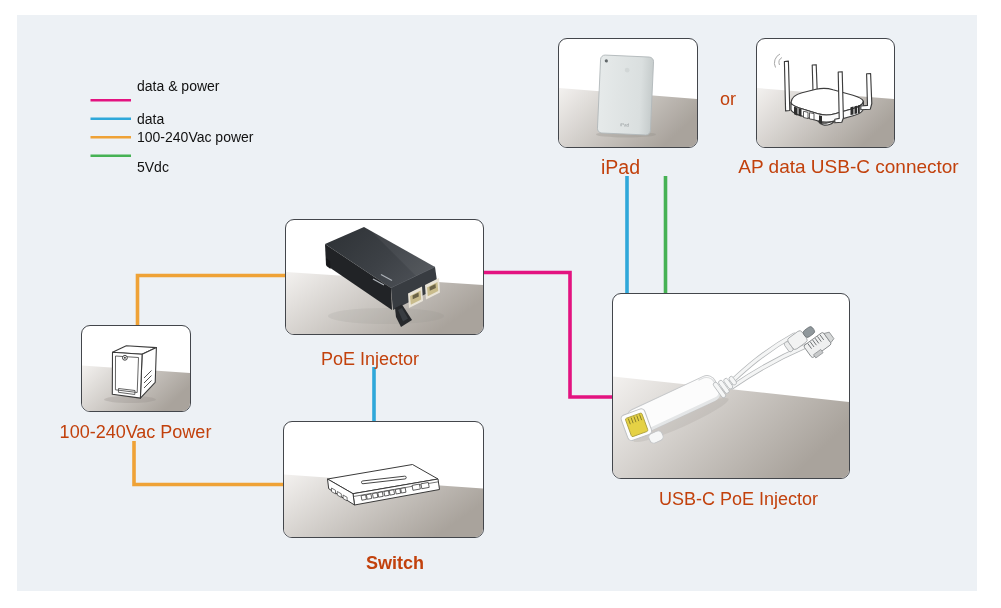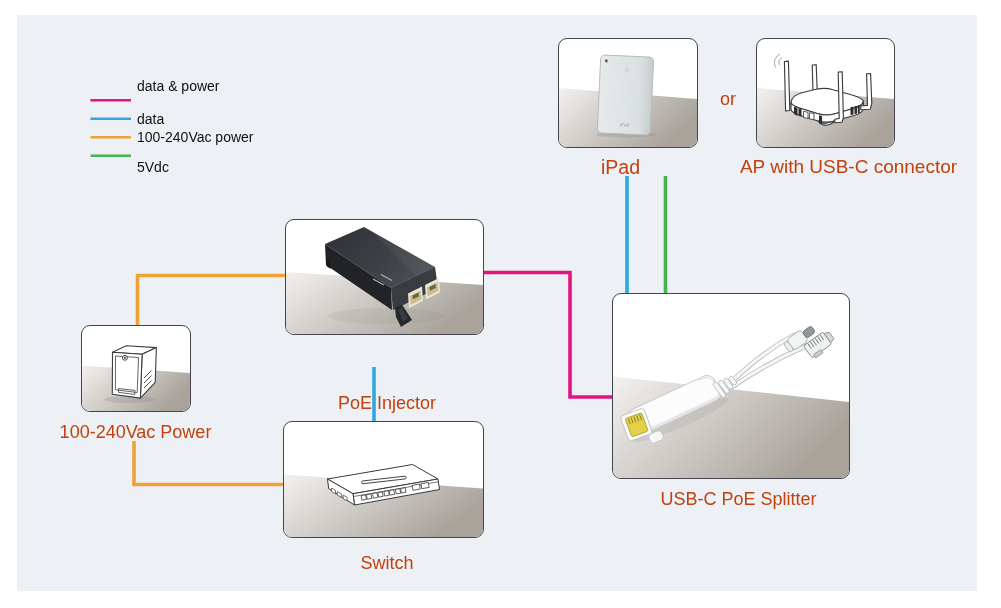--- a/index.html
+++ b/index.html
@@ -94,21 +94,21 @@
 
   <g stroke="#3d3d3d" stroke-width="1.15" fill="#ffffff" stroke-linejoin="round">
     <path d="M81.2,33 L85.2,32.7 L86.4,79 L84.8,83.3 L77.8,83.8 L77.8,80.2 L82.2,79.4 Z"></path>
     <path d="M109.6,34.8 L113.6,34.5 L114.8,64.5 L113.3,70.2 L103.8,70.7 L103.8,67 L110.5,66.4 Z"></path>
   </g>
 </svg>
 </div>
 
 <div class="lbl" style="left:728px;top:98.5px;">or</div>
 <div class="lbl" style="left:620.5px;top:166.5px;font-size:19.5px;">iPad</div>
-<div class="lbl" style="left:848.5px;top:166.5px;font-size:19px;">AP with USB-C connector</div>
+<div class="lbl" style="left:848.5px;top:166.5px;font-size:19px;">AP data USB-C connector</div>
 
 <div class="box" id="b-inj" style="left:285px;top:219px;width:197px;height:113.5px;">
 <svg width="197" height="114" viewBox="0 0 197 114">
   <defs>
     <linearGradient id="injtop" x1="0" y1="0.2" x2="1" y2="0.75">
       <stop offset="0" stop-color="#2f3337"></stop>
           <stop offset="0.55" stop-color="#3d4146"></stop>
           <stop offset="1" stop-color="#4d5157"></stop>
     </linearGradient>
   </defs>
@@ -136,21 +136,21 @@
     <polygon points="141,67.5 151.5,62 152.2,71 141.8,76.3" fill="#c9bc8c"></polygon>
     <polygon points="143.5,67 149.5,64 149.8,68 143.8,70.8" fill="#6b6347"></polygon>
   </g>
 
   <g stroke="#aeb3b9" stroke-width="1.2">
     <line x1="95" y1="54.5" x2="106" y2="60.5"></line>
     <line x1="87" y1="59" x2="98" y2="65"></line>
   </g>
 </svg>
 </div>
-<div class="lbl" style="left:387px;top:358.5px;margin-top:44px;">PoE Injector</div>
+<div class="lbl" style="left:370px;top:358.5px;">PoE Injector</div>
 
 <div class="box" id="b-pwr" style="left:81px;top:325px;width:108px;height:84.5px;">
 <svg width="108" height="85" viewBox="0 0 108 85">
   <polygon points="0,39.5 108,47 108,85 0,85" fill="url(#floor1)"></polygon>
   <ellipse cx="48" cy="73.5" rx="26" ry="3.5" fill="#8f8a84" opacity="0.28"></ellipse>
   <g stroke="#3c3c3c" stroke-width="1.1" fill="#ffffff" stroke-linejoin="round">
     <polygon points="30.5,26.3 44.3,19.7 74.4,21.6 60.1,28.3"></polygon>
     <polygon points="60.1,28.3 74.4,21.6 73.2,56.4 58.4,72.1"></polygon>
     <polygon points="30.5,26.3 60.1,28.3 58.4,72.1 30.3,68.2"></polygon>
     <path d="M33.5,30 L56.5,31.5 L55.2,66.5 L33.4,63.8 Z" fill="none" stroke-width="0.8"></path>
@@ -195,21 +195,21 @@
     </g>
   </g>
 
   <g fill="#ffffff" stroke="#3a3a3a" stroke-width="0.7">
     <polygon points="47.5,66 51.5,68.3 51.5,71.9 47.5,69.6"></polygon>
     <polygon points="53.3,69.5 57.3,71.8 57.3,75.4 53.3,73.1"></polygon>
     <polygon points="59.1,73 63.1,75.3 63.1,78.9 59.1,76.6"></polygon>
   </g>
 </svg>
 </div>
-<div class="lbl" style="left:387px;top:562.5px;">Switch</div>
+<div class="lbl" style="left:395px;top:562.5px;font-weight:bold;">Switch</div>
 
 <div class="box" id="b-spl" style="left:611.5px;top:293px;width:236.5px;height:183.5px;">
 <svg width="237" height="184" viewBox="0 0 237 184">
   <polygon points="0,82.6 237,108 237,184 0,184" fill="url(#floor1)"></polygon>
 
   <ellipse cx="68" cy="126" rx="52" ry="7" transform="rotate(-24 68 126)" fill="#8f8a84" opacity="0.18"></ellipse>
 
   <g fill="none" stroke-linecap="round">
     <path d="M117,89 C130,77 150,58 181,41" stroke="#b4b7b9" stroke-width="4.8"></path>
     <path d="M117,89 C130,77 150,58 181,41" stroke="#f4f5f5" stroke-width="3.2"></path>
@@ -258,13 +258,13 @@
     <g stroke="#887e2e" stroke-width="0.9">
       <line x1="18" y1="122" x2="18" y2="128"></line>
           <line x1="21" y1="122" x2="21" y2="128"></line>
       <line x1="24" y1="122" x2="24" y2="128"></line>
           <line x1="27" y1="122" x2="27" y2="128"></line>
       <line x1="30" y1="122" x2="30" y2="128"></line>
     </g>
   </g>
 </svg>
 </div>
-<div class="lbl" style="left:738.5px;top:499px;">USB-C PoE Splitter</div>
+<div class="lbl" style="left:738.5px;top:499px;">USB-C PoE Injector</div>
 
 </body></html>

